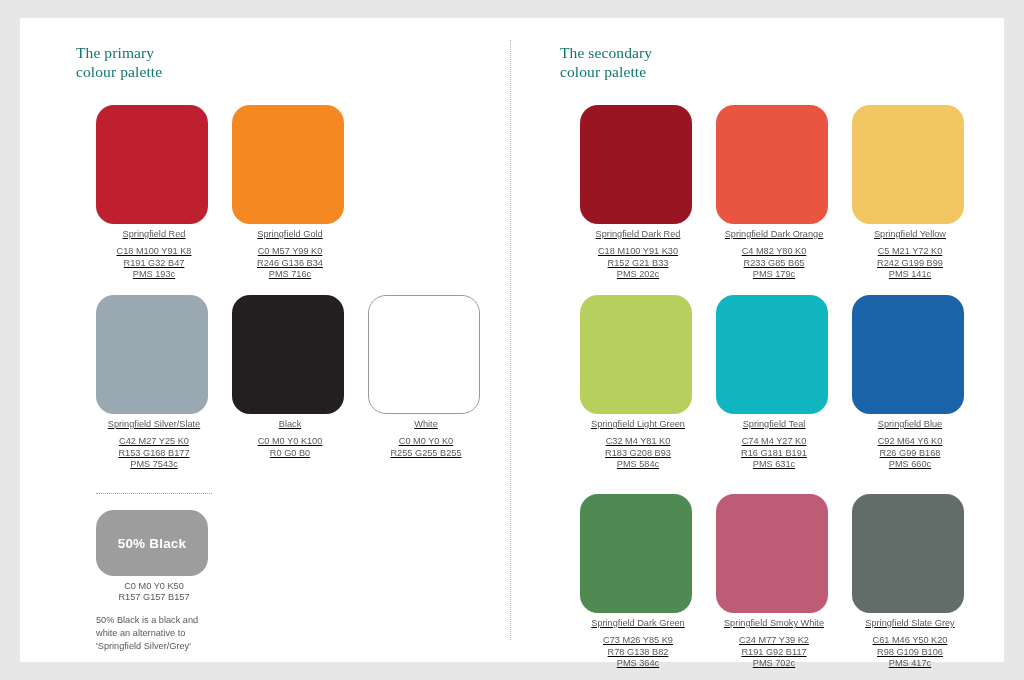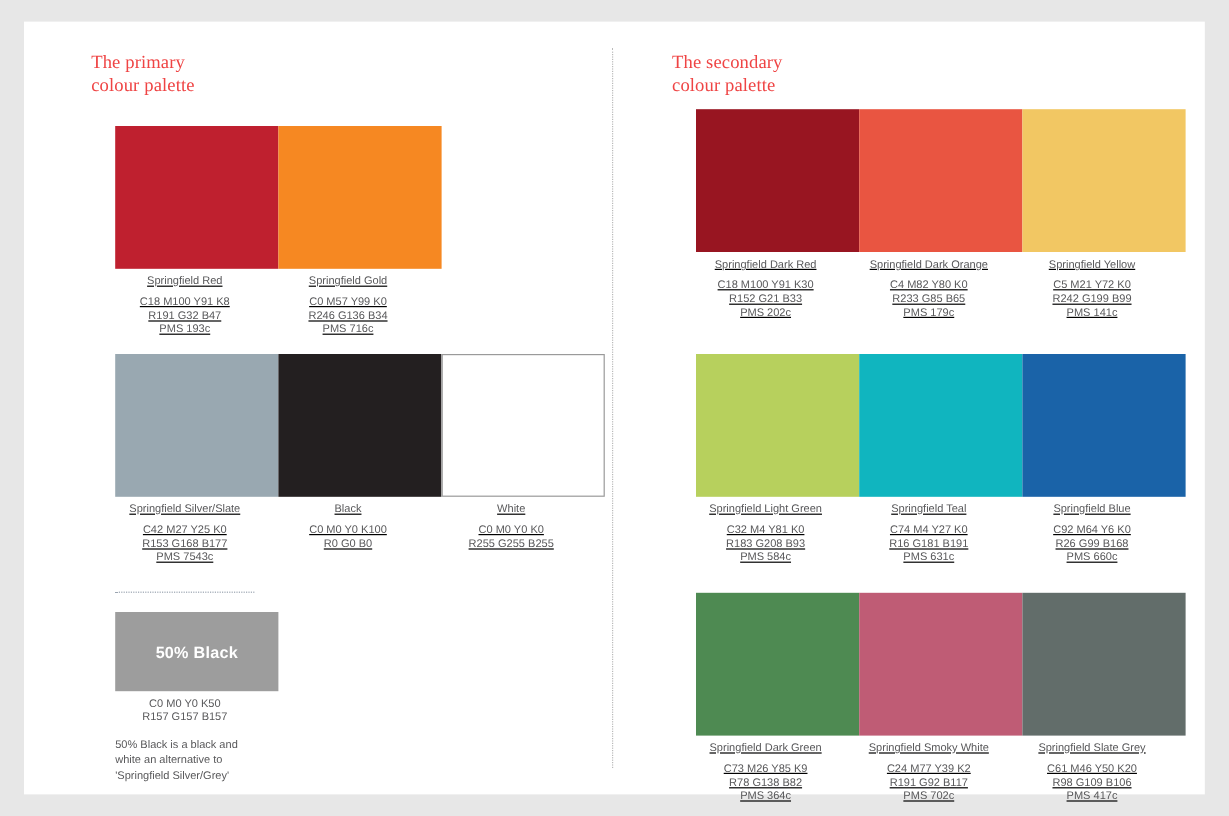--- a/index.html
+++ b/index.html
@@ -30,36 +30,37 @@
   .panel { position: absolute; top: 0; }
   .panel-primary   { left: 56px;  width: 420px; }
   .panel-secondary { left: 540px; width: 400px; }
 
   .panel-title {
     position: absolute;
     top: 25px;
     font-family: "Liberation Serif", serif;
     font-size: 15.5px;
     line-height: 19px;
-    color: #ef4444;
+    color: #0f766e;
     white-space: pre-line;
     letter-spacing: 0.1px;
   }
 
   
   .row { position: absolute; display: flex; }
   .cell { width: 116px; margin-right: 20px; text-decoration: underline; }
   .cell:last-child { margin-right: 0; }
 
   .chip {
-    width: 136px;
+    width: 112px;
     height: 119px;
     display: flex;
     align-items: center;
     justify-content: center;
+    border-radius: 18px;
   }
   .chip.bordered { border: 1px solid #9a9a9a; }
   .chip-label {
     color: #ffffff;
     font-size: 13.5px;
     font-weight: bold;
     letter-spacing: 0.2px;
   }
 
   .caption {
@@ -177,21 +178,21 @@
 
       <div class="note">50% Black is a black and
 white an alternative to
 'Springfield Silver/Grey'</div>
     </div>
 
     <div class="panel panel-secondary">
       <div class="panel-title">The secondary
 colour palette</div>
 
-      <div class="row" style="left:20px; top:73px;">
+      <div class="row" style="left:20px; top:87px;">
         <div class="cell">
           <div class="chip" style="background: rgb(152, 21, 33);">
             
           </div>
           <div class="caption">
             <span class="name">Springfield Dark Red</span>
             <span class="spec">C18 M100 Y91 K30
 R152 G21 B33
 PMS 202c</span>
           </div>

